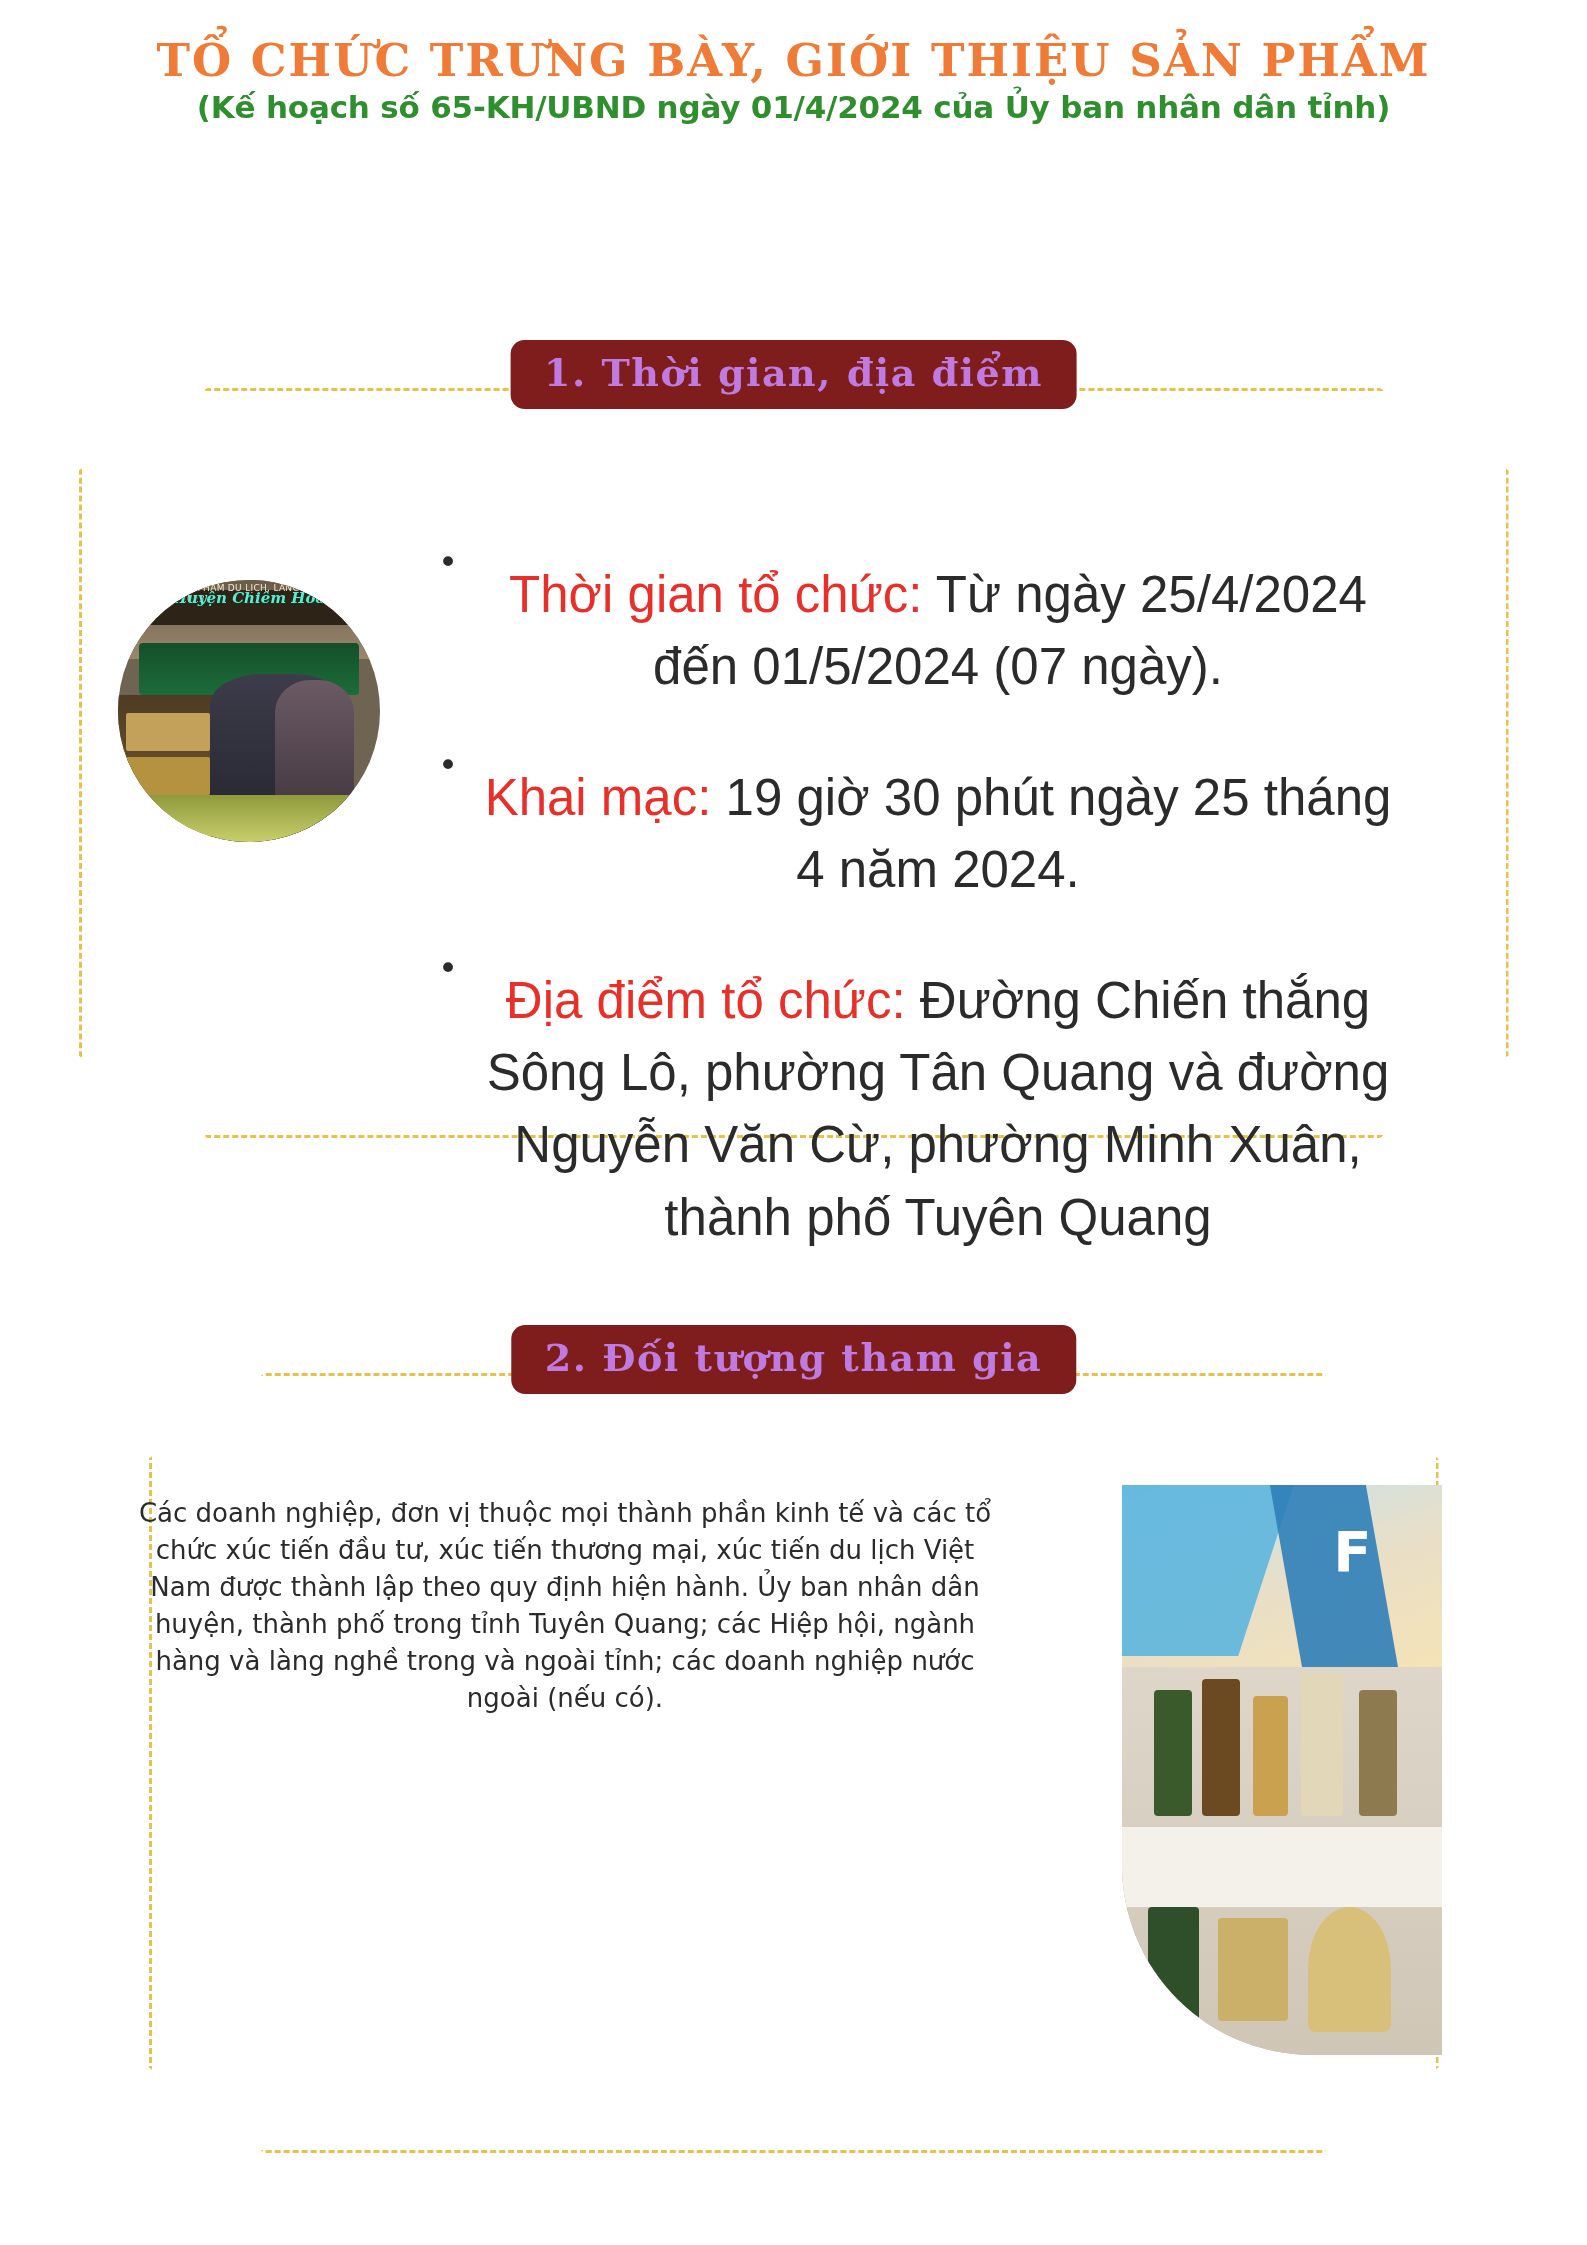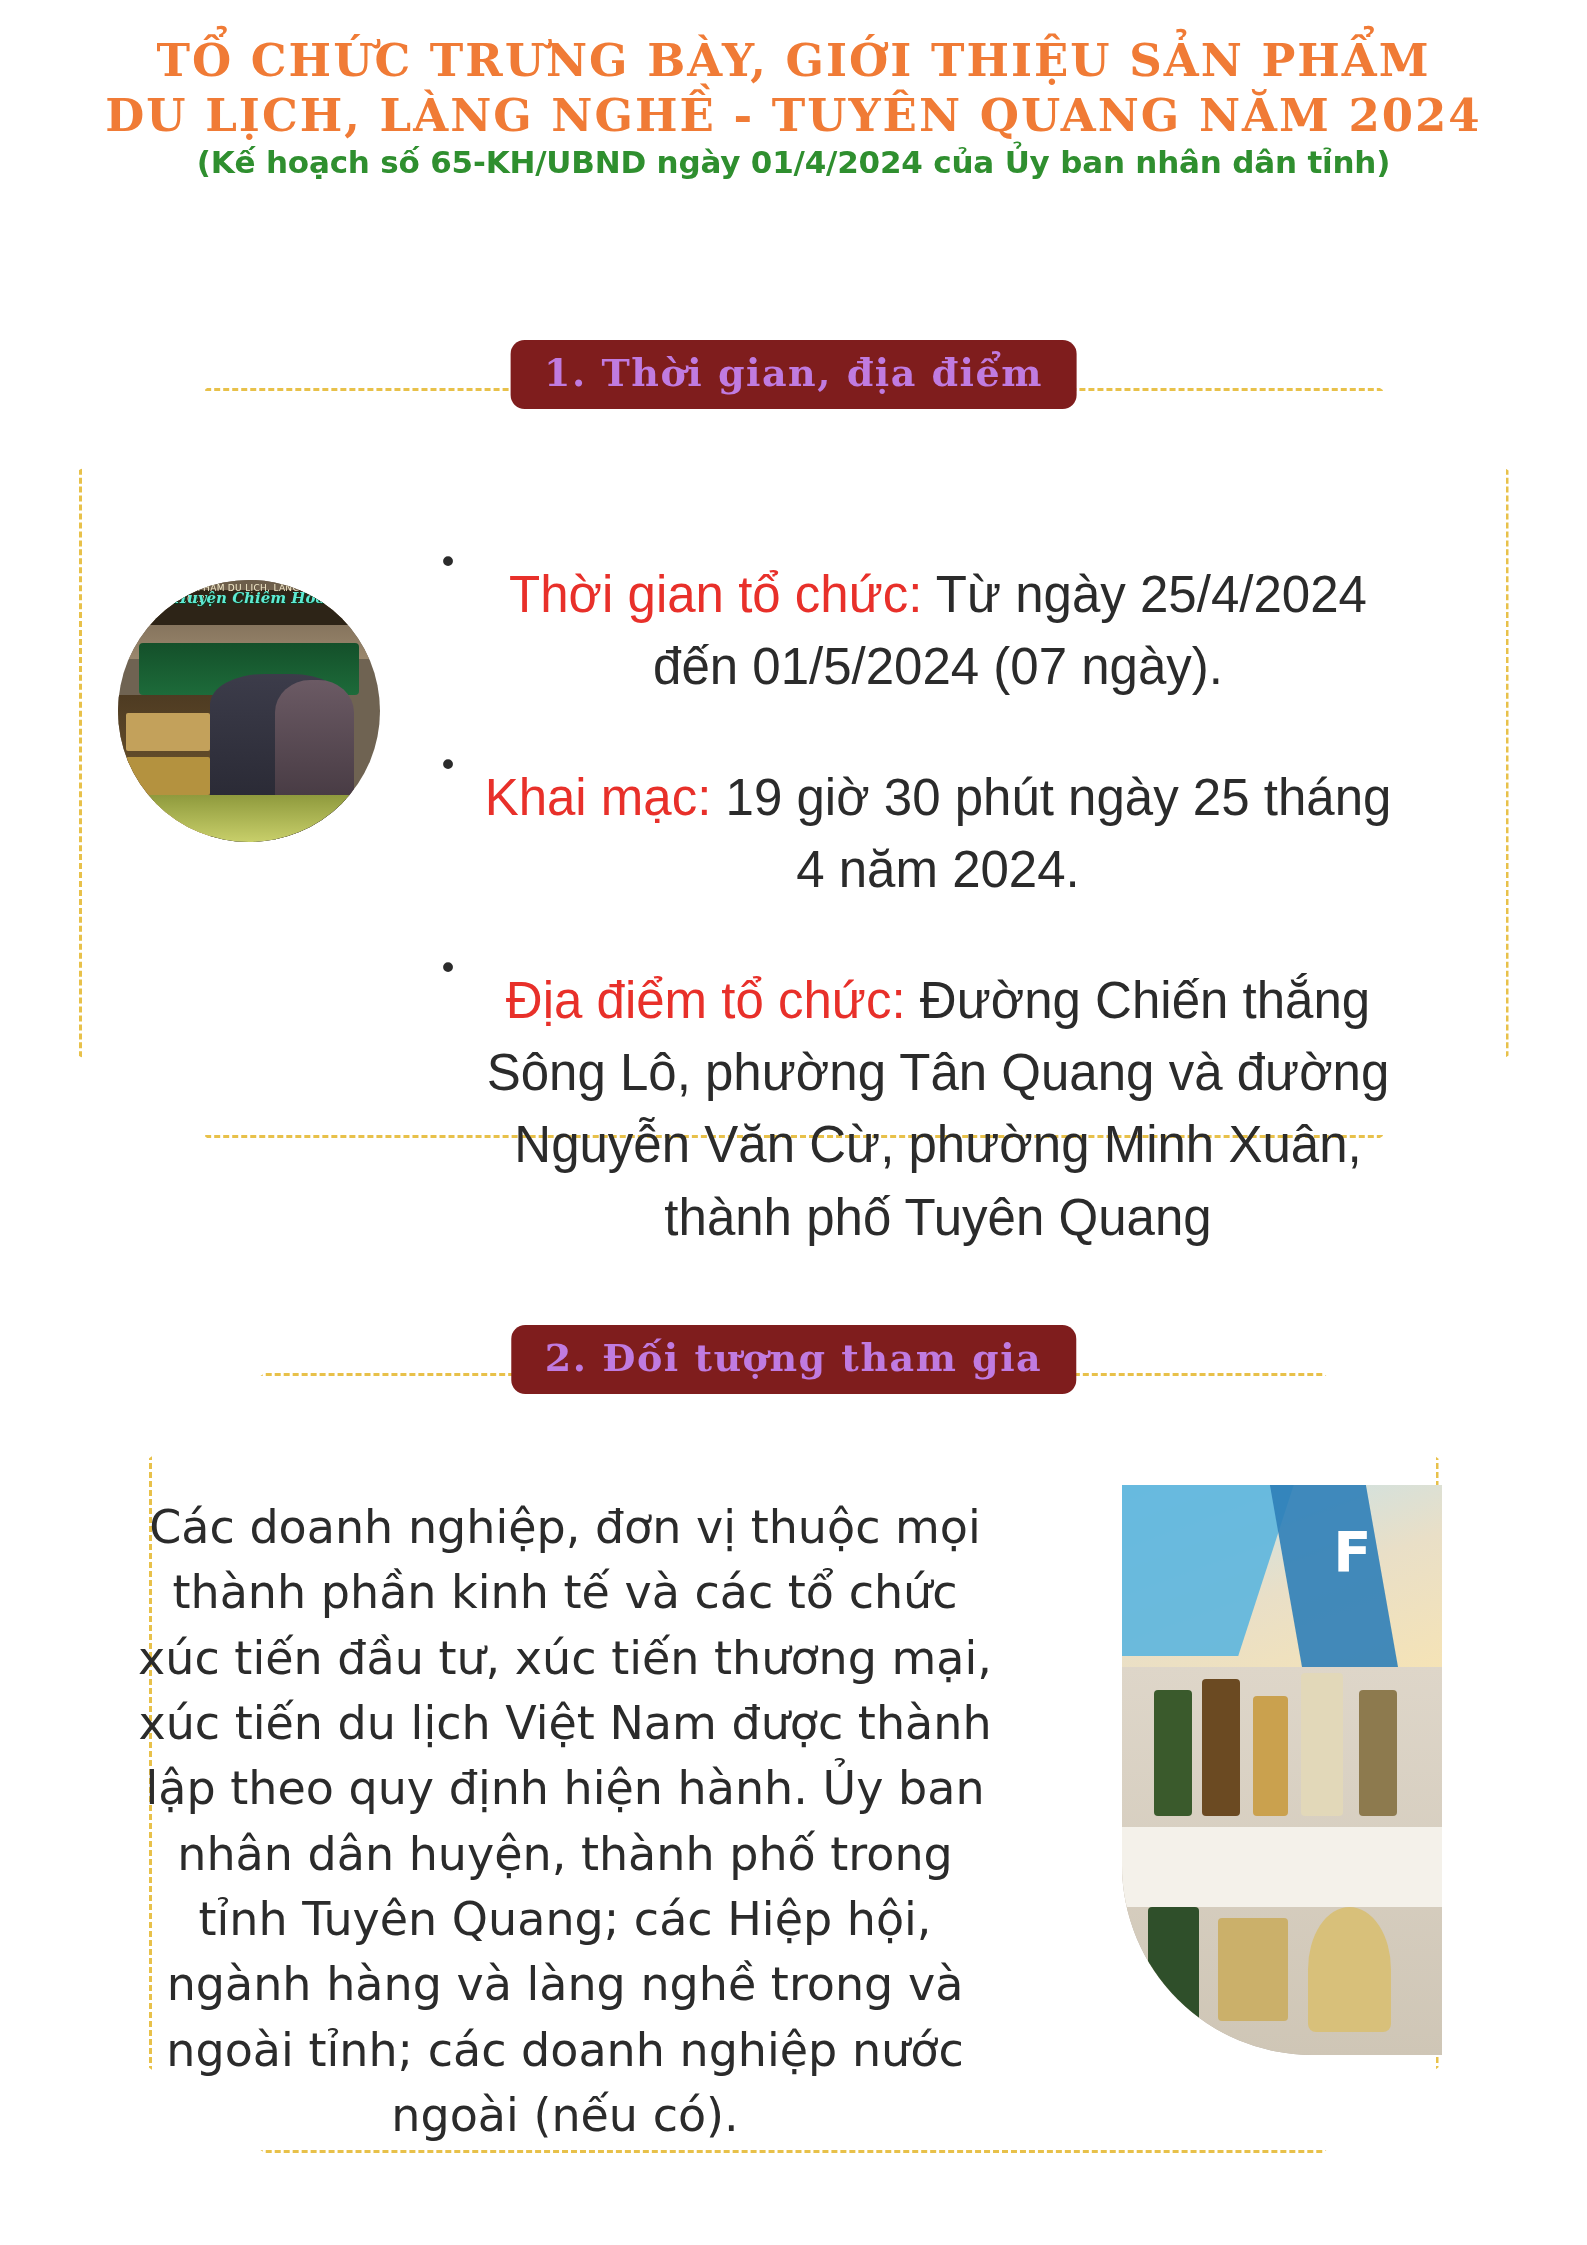--- a/index.html
+++ b/index.html
@@ -196,21 +196,21 @@
     width: 1290px;
     height: 780px;
   }
 
   .sec2-text {
     position: absolute;
     left: 130px;
     top: 170px;
     width: 870px;
     text-align: center;
-    font-size: 46px;
+    font-size: 26px;
     line-height: 1.42;
     color: #2b2b2b;
   }
 
   .photo-leaf {
     position: absolute;
     right: 145px;
     top: 160px;
     width: 320px;
     height: 570px;
@@ -257,21 +257,20 @@
   .photo-leaf .b5 { left: 74%; top: 36%; width: 12%; height: 22%; background:#8d7a4e; }
   .photo-leaf .b6 { left: 8%; top: 74%; width: 16%; height: 20%; background:#2f4f2a; }
   .photo-leaf .b7 { left: 30%; top: 76%; width: 22%; height: 18%; background:#cbb06a; }
   .photo-leaf .b8 { left: 58%; top: 74%; width: 26%; height: 22%; background:#d8c07a; border-radius: 50% 50% 8px 8px; }
 </style>
 </head>
 <body>
 
 <div class="header">
   <div class="title-line">TỔ CHỨC TRƯNG BÀY, GIỚI THIỆU SẢN PHẨM</div>
-  <div class="title-line">DU LỊCH, LÀNG NGHỀ - TUYÊN QUANG NĂM 2024</div>
   <div class="subtitle">(Kế hoạch số 65-KH/UBND ngày 01/4/2024 của Ủy ban nhân dân tỉnh)</div>
 </div>
 
 <div class="section" id="sec1">
 
   <div class="section-badge">
     <span>1. Thời gian, địa điểm</span>
   </div>
 
   <div class="octa"></div>

